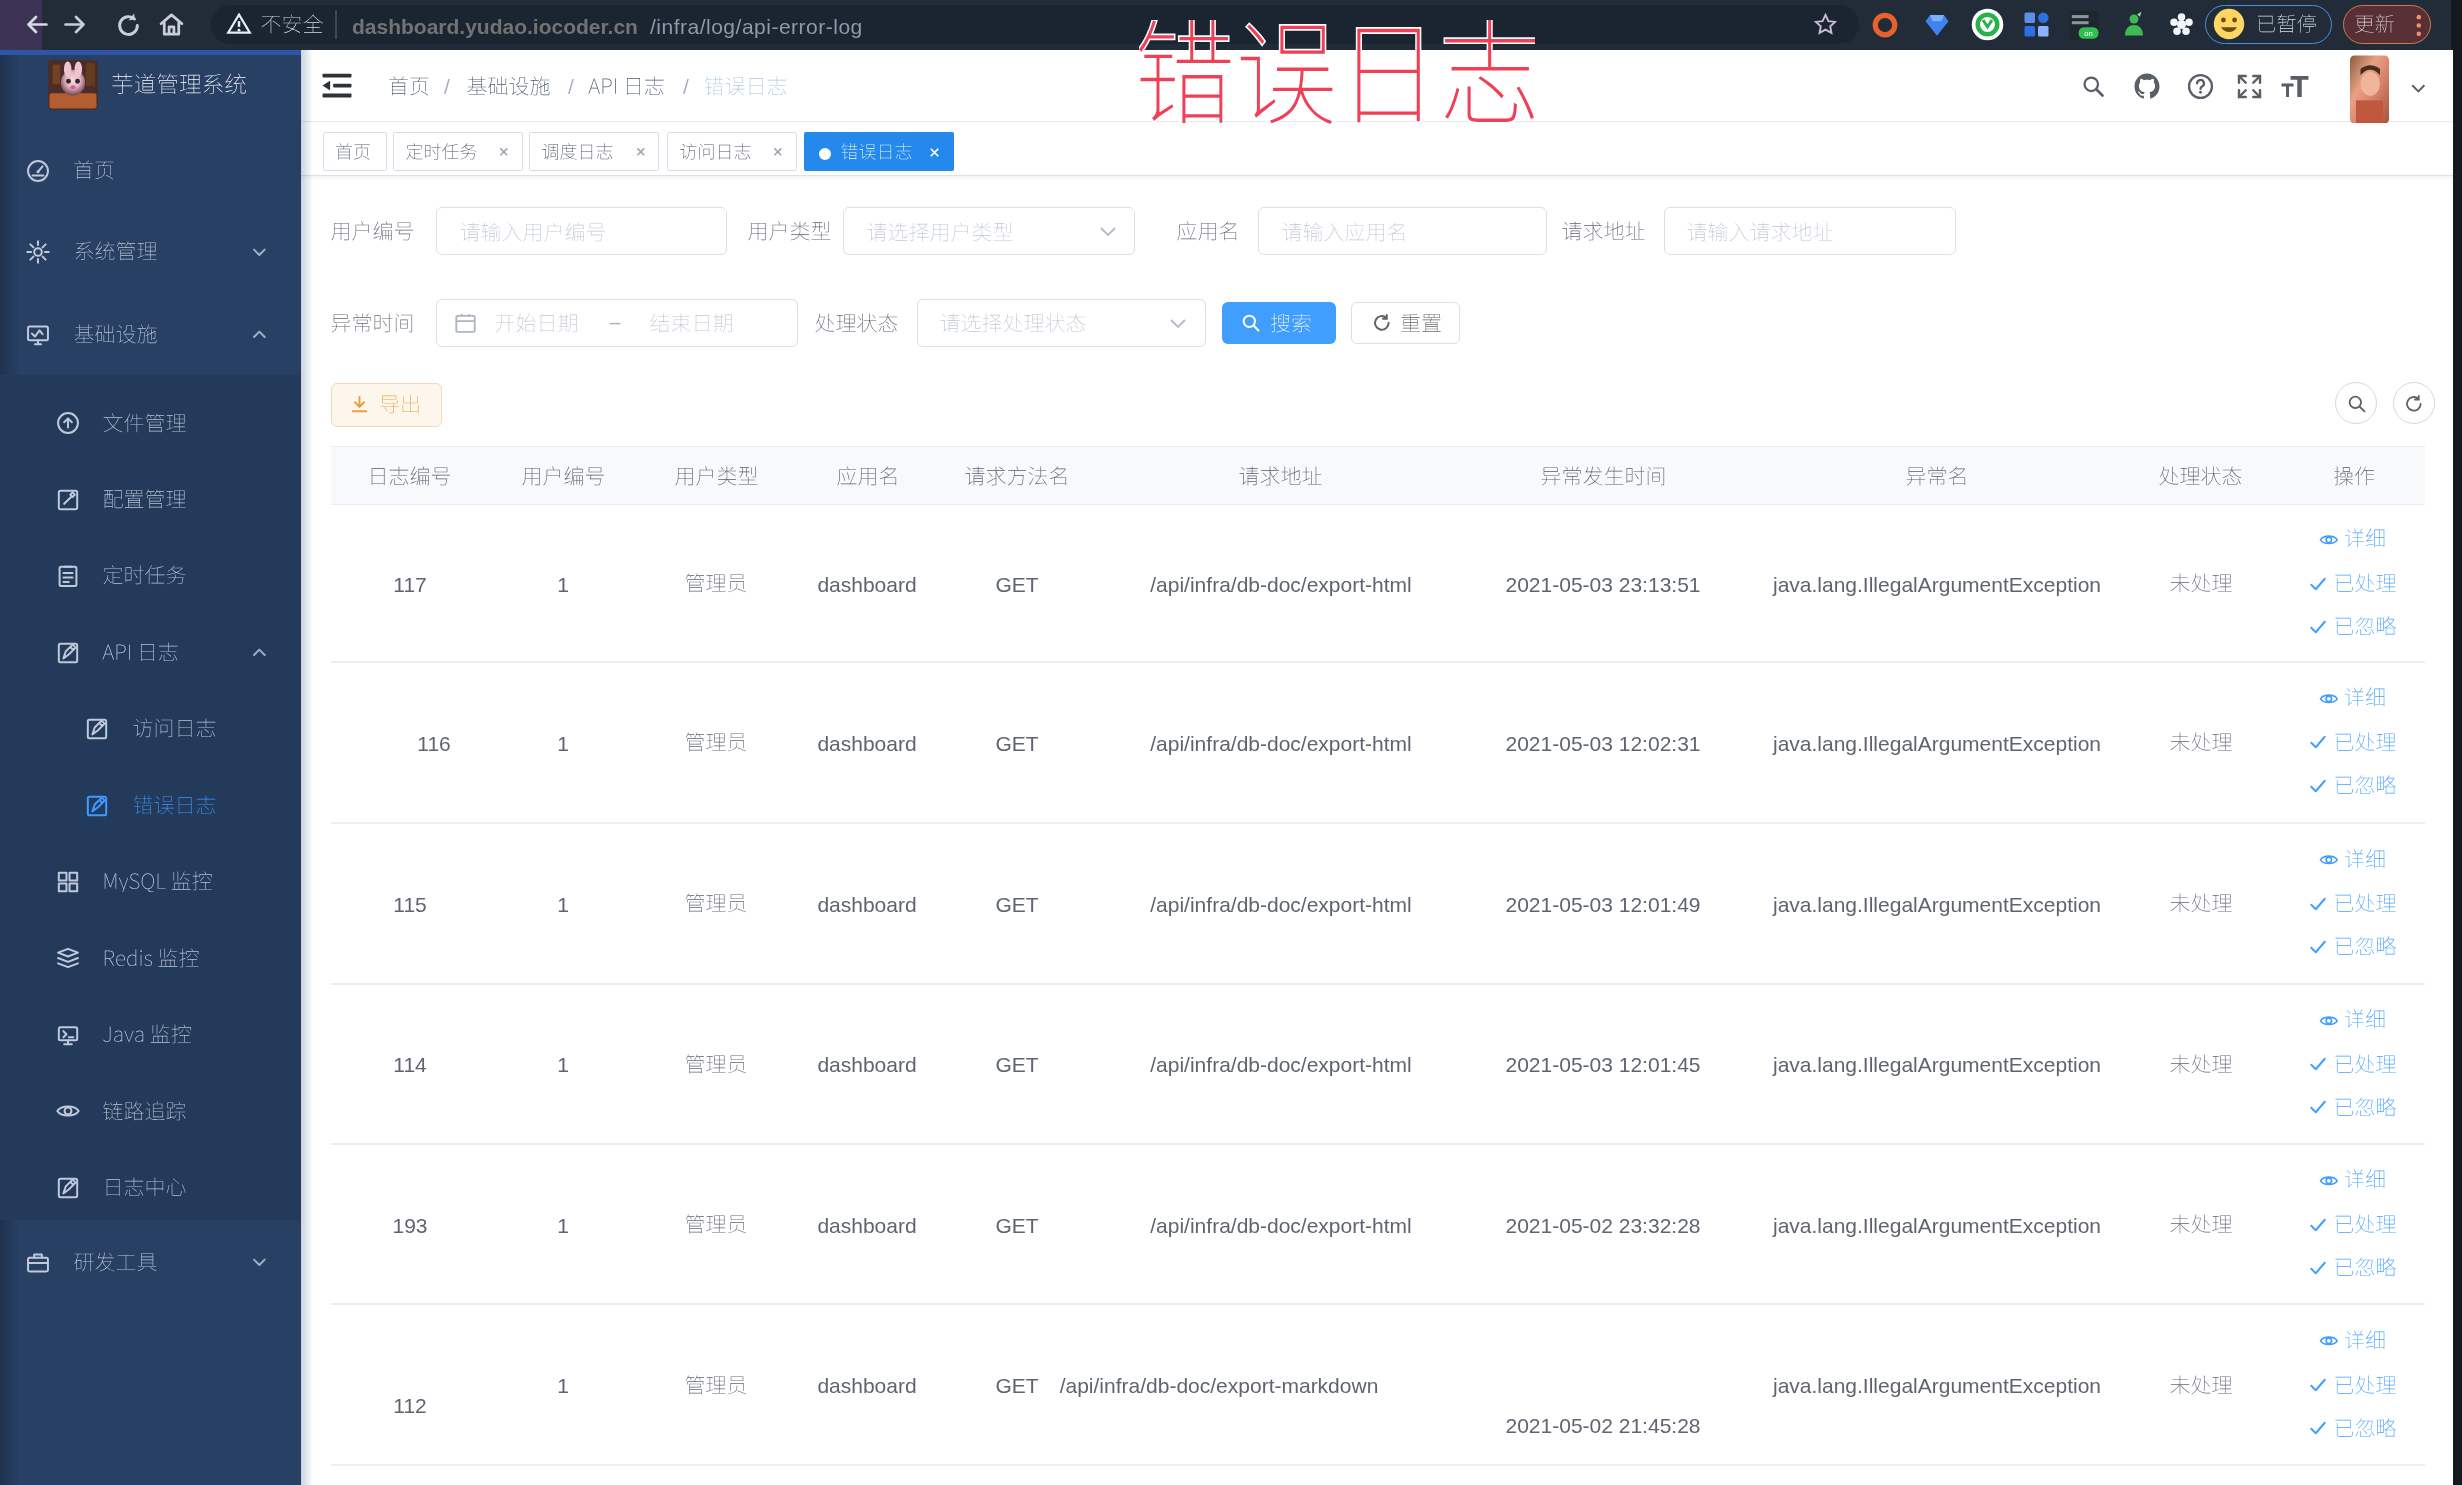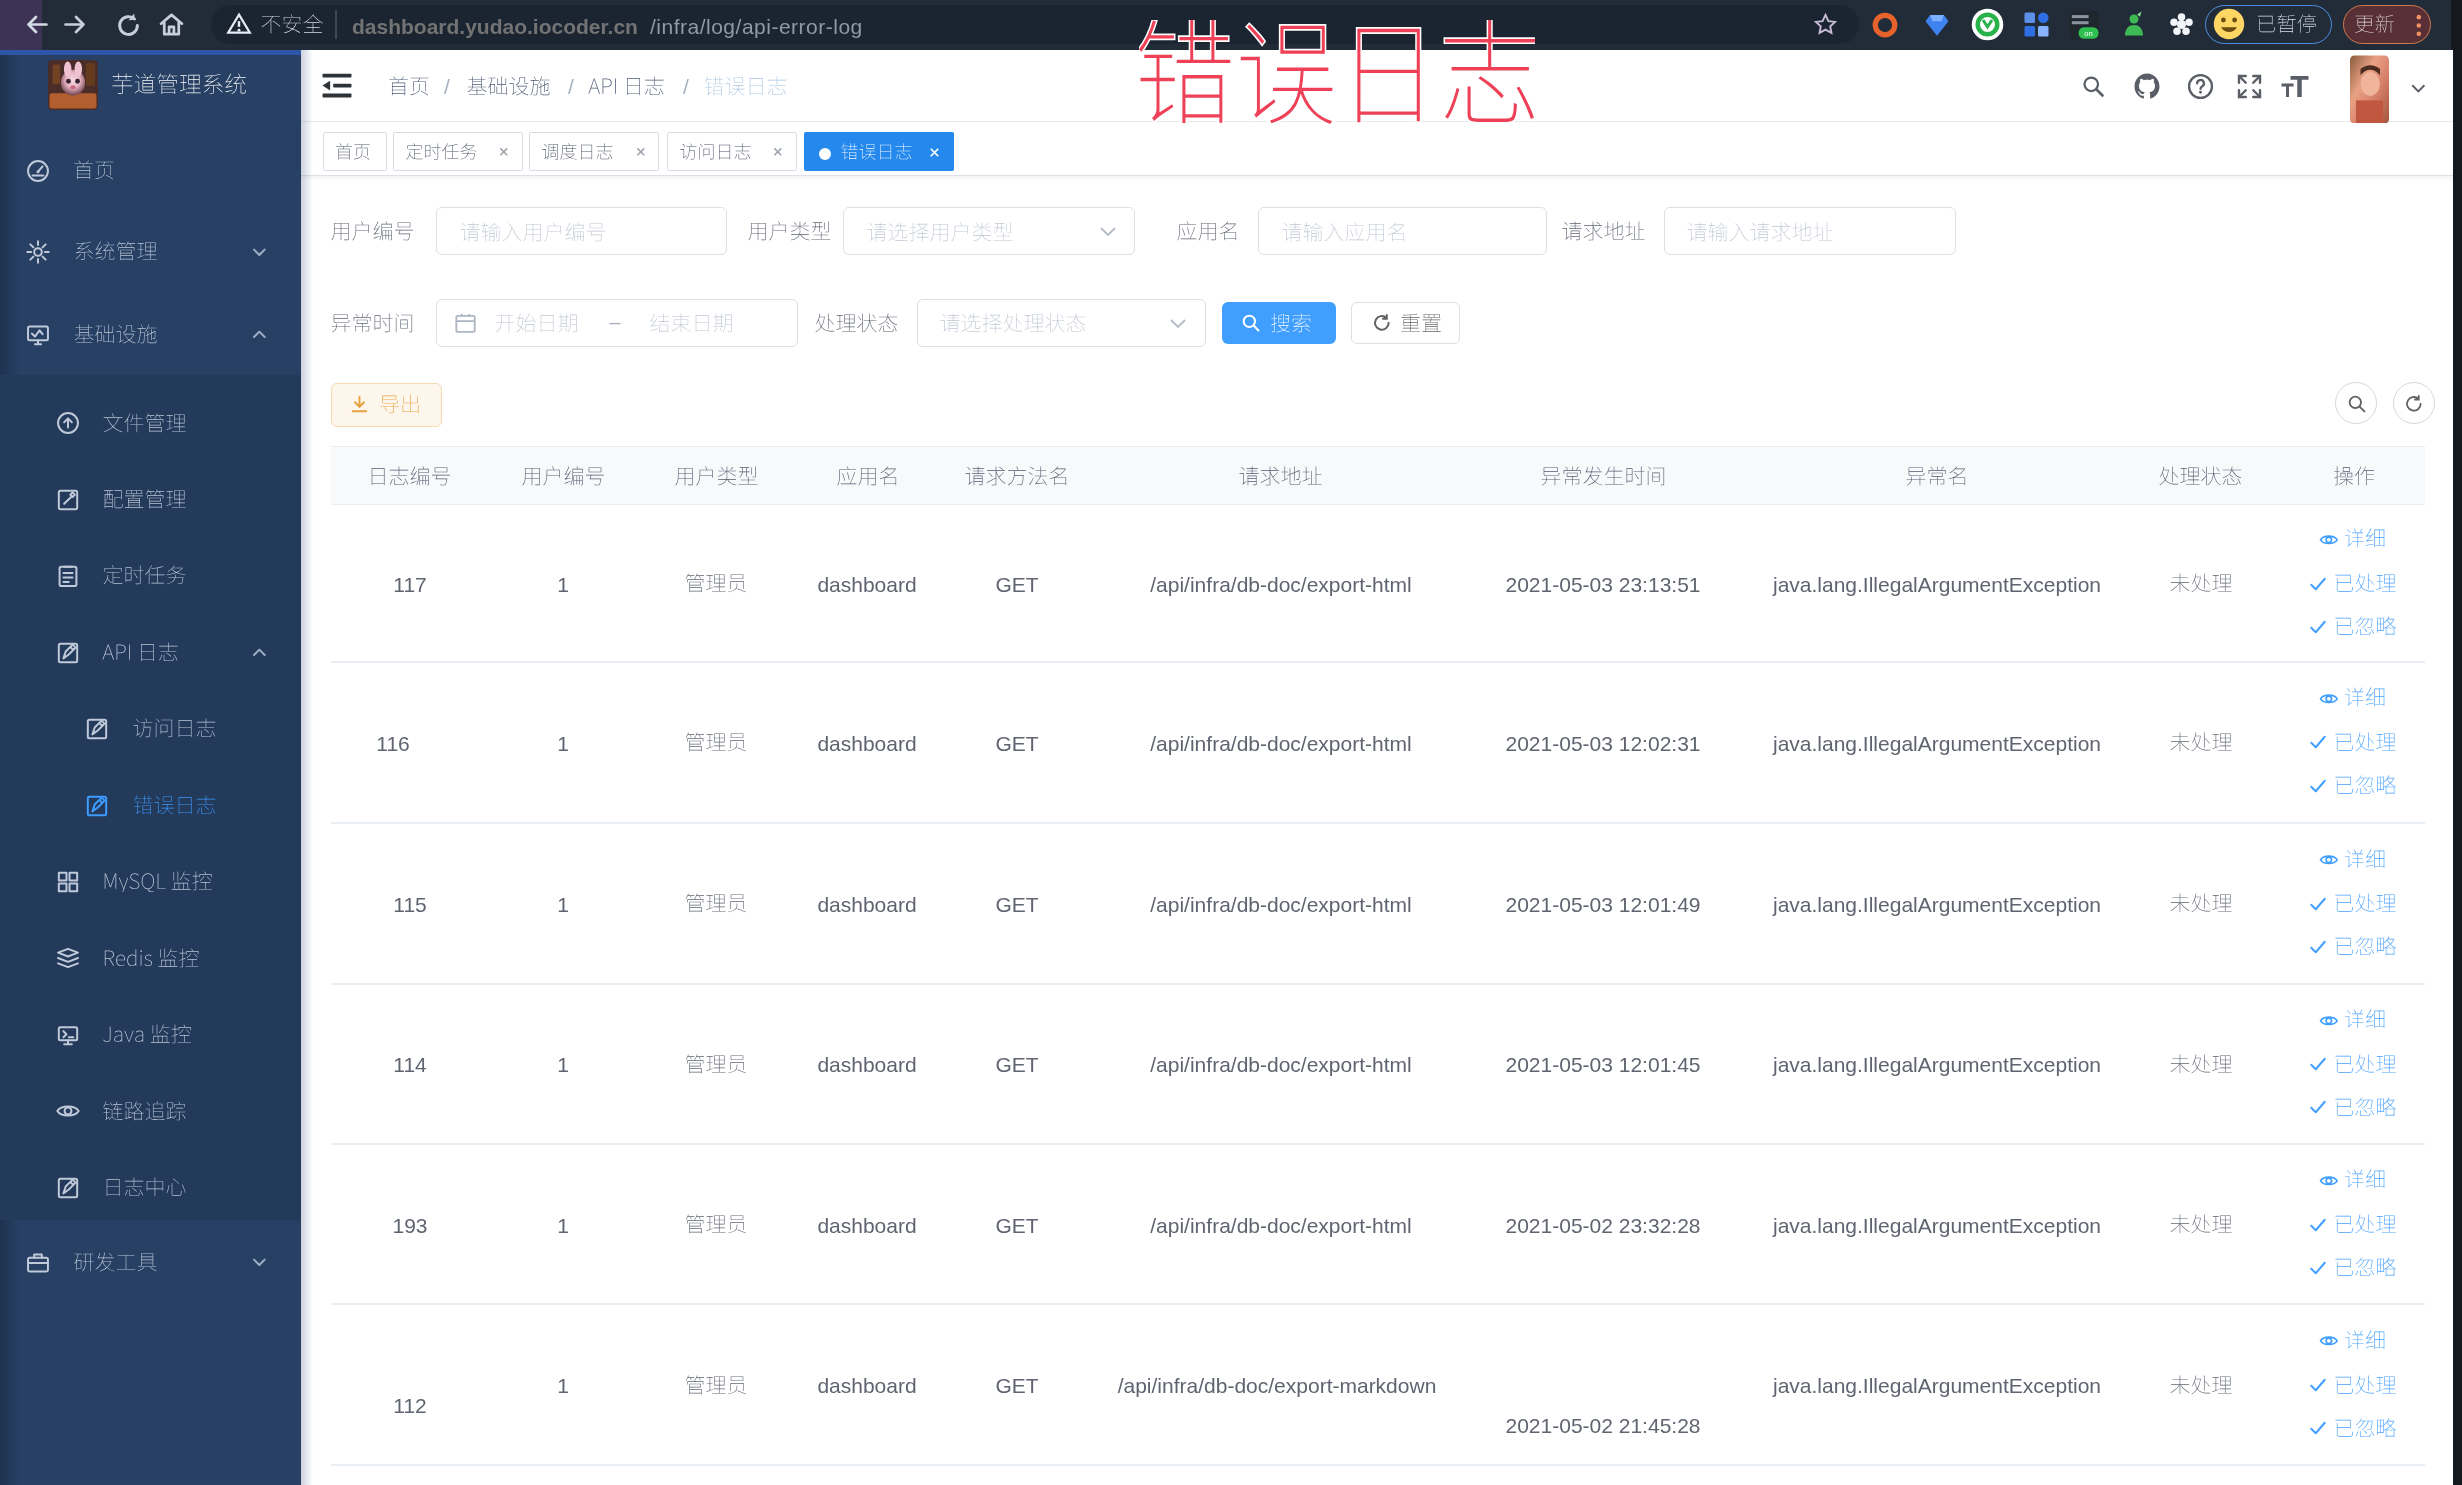--- a/index.html
+++ b/index.html
@@ -549,21 +549,21 @@
     <svg class="ct" style="left:2333px;top:573px" width="64" height="21" viewBox="0 -850 3000 1000">
       <use href="#t47" fill="#409eff"></use>
     </svg>
     <svg class="ab" style="left:2309px;top:618px" width="18" height="18" viewBox="0 0 24 24">
       <path d="M3 13 L9 19 L21 5" stroke="#409eff" stroke-width="2.6" fill="none" stroke-linecap="round" stroke-linejoin="round"></path>
     </svg>
     <svg class="ct" style="left:2333px;top:616px" width="64" height="21" viewBox="0 -850 3000 1000">
       <use href="#t48" fill="#409eff"></use>
     </svg>
     <div class="ab" style="left:331px;top:822px;width:2094px;height:1.5px;background:#e9edf4"></div>
-    <div class="lt" style="font-size:21px;color:#5f6470;font-weight:400;left:393px;top:743px;transform:translate(-50%,-50%);">116</div>
+    <div class="lt" style="font-size:21px;color:#5f6470;font-weight:400;left:434px;top:743px;transform:translate(-50%,-50%);">116</div>
     <div class="lt" style="font-size:21px;color:#5f6470;font-weight:400;left:563px;top:743px;transform:translate(-50%,-50%);">1</div>
     <svg class="ct" style="left:684px;top:732px" width="64" height="21" viewBox="0 -850 3000 1000">
       <use href="#t44" fill="#5f6470"></use>
     </svg>
     <div class="lt" style="font-size:21px;color:#5f6470;font-weight:400;left:867px;top:743px;transform:translate(-50%,-50%);">dashboard</div>
     <div class="lt" style="font-size:21px;color:#5f6470;font-weight:400;left:1017px;top:743px;transform:translate(-50%,-50%);">GET</div>
     <div class="lt" style="font-size:21px;color:#5f6470;font-weight:400;left:1281px;top:743px;transform:translate(-50%,-50%);">/api/infra/db-doc/export-html</div>
     <div class="lt" style="font-size:21px;color:#5f6470;font-weight:400;left:1603px;top:743px;transform:translate(-50%,-50%);">2021-05-03 12:02:31</div>
     <div class="lt" style="font-size:21px;color:#5f6470;font-weight:400;left:1937px;top:743px;transform:translate(-50%,-50%);">java.lang.IllegalArgumentException</div>
     <svg class="ct" style="left:2169px;top:732px" width="64" height="21" viewBox="0 -850 3000 1000">
@@ -688,21 +688,21 @@
       <use href="#t48" fill="#409eff"></use>
     </svg>
     <div class="ab" style="left:331px;top:1464px;width:2094px;height:1.5px;background:#e9edf4"></div>
     <div class="lt" style="font-size:21px;color:#5f6470;font-weight:400;left:410px;top:1385px;transform:translate(-50%,-50%);margin-top:20px;">112</div>
     <div class="lt" style="font-size:21px;color:#5f6470;font-weight:400;left:563px;top:1385px;transform:translate(-50%,-50%);">1</div>
     <svg class="ct" style="left:684px;top:1375px" width="64" height="21" viewBox="0 -850 3000 1000">
       <use href="#t44" fill="#5f6470"></use>
     </svg>
     <div class="lt" style="font-size:21px;color:#5f6470;font-weight:400;left:867px;top:1385px;transform:translate(-50%,-50%);">dashboard</div>
     <div class="lt" style="font-size:21px;color:#5f6470;font-weight:400;left:1017px;top:1385px;transform:translate(-50%,-50%);">GET</div>
-    <div class="lt" style="font-size:21px;color:#5f6470;font-weight:400;left:1277px;top:1385px;transform:translate(-50%,-50%);">/api/infra/db-doc/export-markdown</div>
+    <div class="lt" style="font-size:21px;color:#5f6470;font-weight:400;left:1219px;top:1385px;transform:translate(-50%,-50%);">/api/infra/db-doc/export-markdown</div>
     <div class="lt" style="font-size:21px;color:#5f6470;font-weight:400;left:1603px;top:1385px;transform:translate(-50%,-50%);margin-top:40px;">2021-05-02 21:45:28</div>
     <div class="lt" style="font-size:21px;color:#5f6470;font-weight:400;left:1937px;top:1385px;transform:translate(-50%,-50%);">java.lang.IllegalArgumentException</div>
     <svg class="ct" style="left:2169px;top:1375px" width="64" height="21" viewBox="0 -850 3000 1000">
       <use href="#t45" fill="#5f6470"></use>
     </svg>
     <svg class="ab" style="left:2319px;top:1331px" width="19.7" height="19.7" viewBox="0 0 26 26">
       <path d="M2 13 C6 6.5 20 6.5 24 13 C20 19.5 6 19.5 2 13 Z" stroke="#409eff" stroke-width="2.2" fill="none"></path>
       <circle cx="13" cy="13" r="3.6" stroke="#409eff" stroke-width="2.2" fill="none"></circle>
     </svg>
     <svg class="ct" style="left:2344px;top:1330px" width="42" height="21" viewBox="0 -850 2000 1000">

